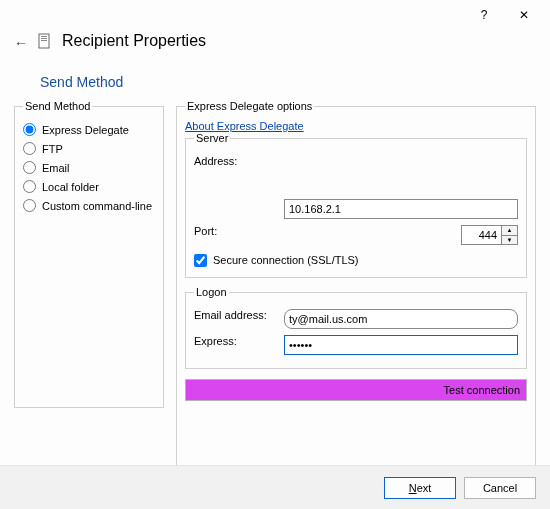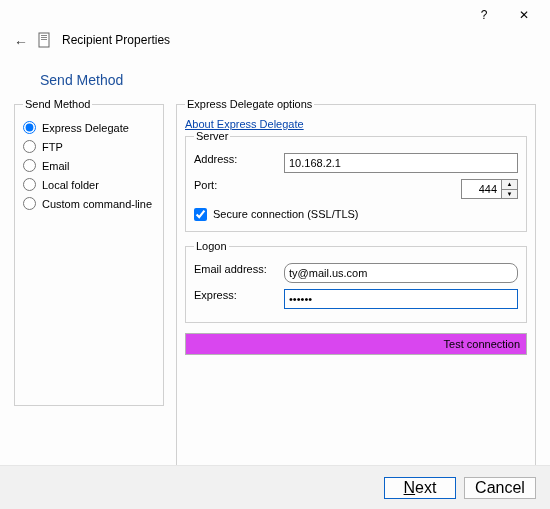--- a/index.html
+++ b/index.html
@@ -2,45 +2,45 @@
 <html><head>
 <meta charset="utf-8">
 <style>
   * { box-sizing: border-box; font-family: "Segoe UI", Tahoma, sans-serif; }
   body { margin: 0; background: #fdfdfd; width: 550px; height: 509px; overflow: hidden; font-size: 11px; color: #000; }
   .titlebar { height: 30px; display: flex; align-items: center; justify-content: flex-end; padding: 0 6px; }
   .titlebar .btn { width: 40px; height: 28px; display:flex; align-items:center; justify-content:center; font-size:12px; }
   .header { display:flex; align-items:center; gap:10px; padding: 2px 14px 4px 14px; }
   .back-arrow { font-size:14px; color:#333; }
   .doc-icon svg { display:block; }
-  .header-title { font-size:12px; }
+  .header-title { font-size:16px; }
   .section-title { font-size:14px; color:#1b4f9c; padding: 20px 0 10px 40px; }
   .panels { display:flex; gap:12px; padding: 0 14px; }
   .panel-left { width:150px; }
   .panel-right { flex:1; }
   fieldset.group { border:1px solid #d0d0d0; margin:0 0 8px 0; padding:8px 8px 10px 8px; }
   fieldset.group > legend { font-size:11px; padding:0 2px; color:#000; }
   .radio-row { display:flex; align-items:flex-end; gap:6px; padding:3px 0; }
   .radio-row input, .check-row input { margin:0; }
   .link { color:#0645ad; text-decoration:underline; cursor:pointer; display:inline-block; }
   .form-row { display:flex; padding:3px 0; }
   .form-row .lbl { width:90px; }
   .form-row input[type=text], .form-row input[type=password] { height:20px; border:1px solid #888; padding:0 4px; font-size:11px; background:#fff; }
-  .ip-input { flex:1; }
+  .ip-input { flex:1;margin-top:44px; }
   .port-wrap { display:flex; margin-left:auto; }
   .port-input { width:41px; text-align:right; }
   .spinner { display:flex; flex-direction:column; border:1px solid #888; border-left:none; width:16px; }
   .spinner div { flex:1; display:flex; align-items:center; justify-content:center; font-size:6px; line-height:1; background:#f3f3f3; border-bottom:1px solid #888; user-select:none; }
   .spinner div:last-child { border-bottom:none; }
   .check-row { display:flex; gap:6px; padding:6px 0 0 0; }
   .email-input { flex:1;border-radius:8px; }
   .pwd-input { flex:1; border:1px solid #0a63c9 !important; outline:1px solid #0a63c9; outline-offset:-1px; }
   .test-btn { width:100%; height:22px; background:#d946ef; border:1px solid #b5b5b5; font-size:11px; margin-top:2px;text-align:right; }
   .footer { position:absolute; left:0; right:0; bottom:0; height:44px; background:#f1f1f1; border-top:1px solid #e6e6e6; display:flex; align-items:center; justify-content:flex-end; gap:8px; padding:0 14px; }
-  .footer button { width:72px; height:22px; font-size:16px; background:#fdfdfd; border:1px solid #b5b5b5; }
+  .footer button { width:72px; height:22px; font-size:11px; background:#fdfdfd; border:1px solid #b5b5b5; }
   .footer .primary { border:1px solid #0a63c9; outline:1px solid #0a63c9; outline-offset:-1px; }
   .underline-letter { text-decoration: underline; }
   .right-panel-spacer { height:120px; }
 </style>
 </head>
 <body>
 
 <div class="titlebar">
   <div class="btn">?</div>
   <div class="btn">✕</div>

